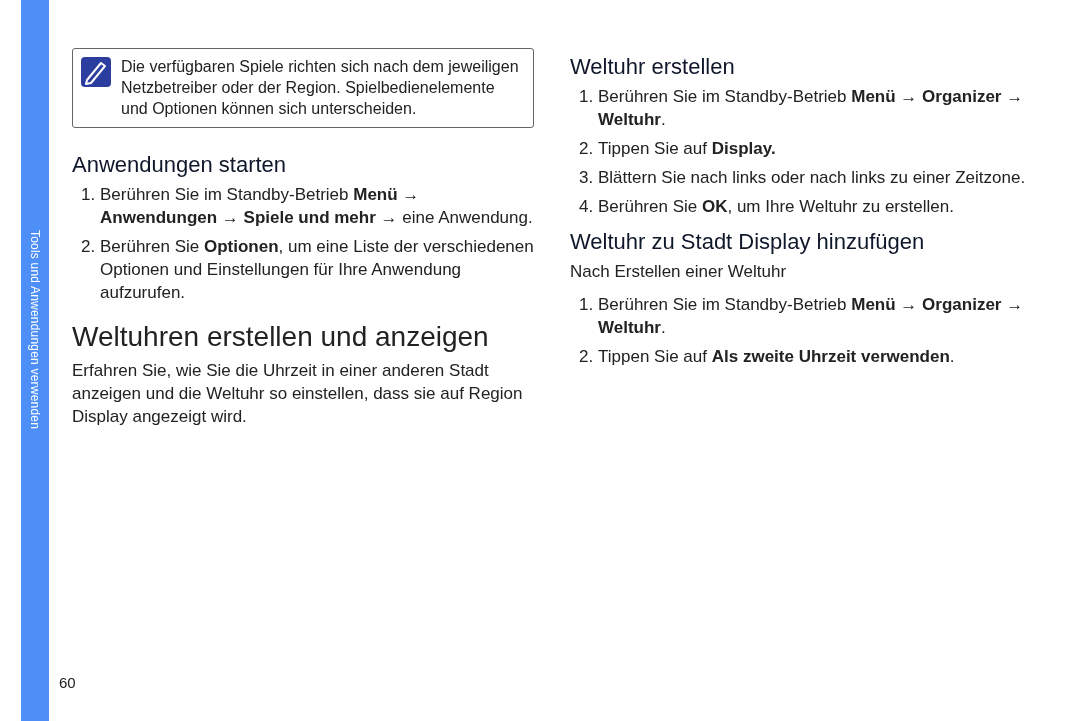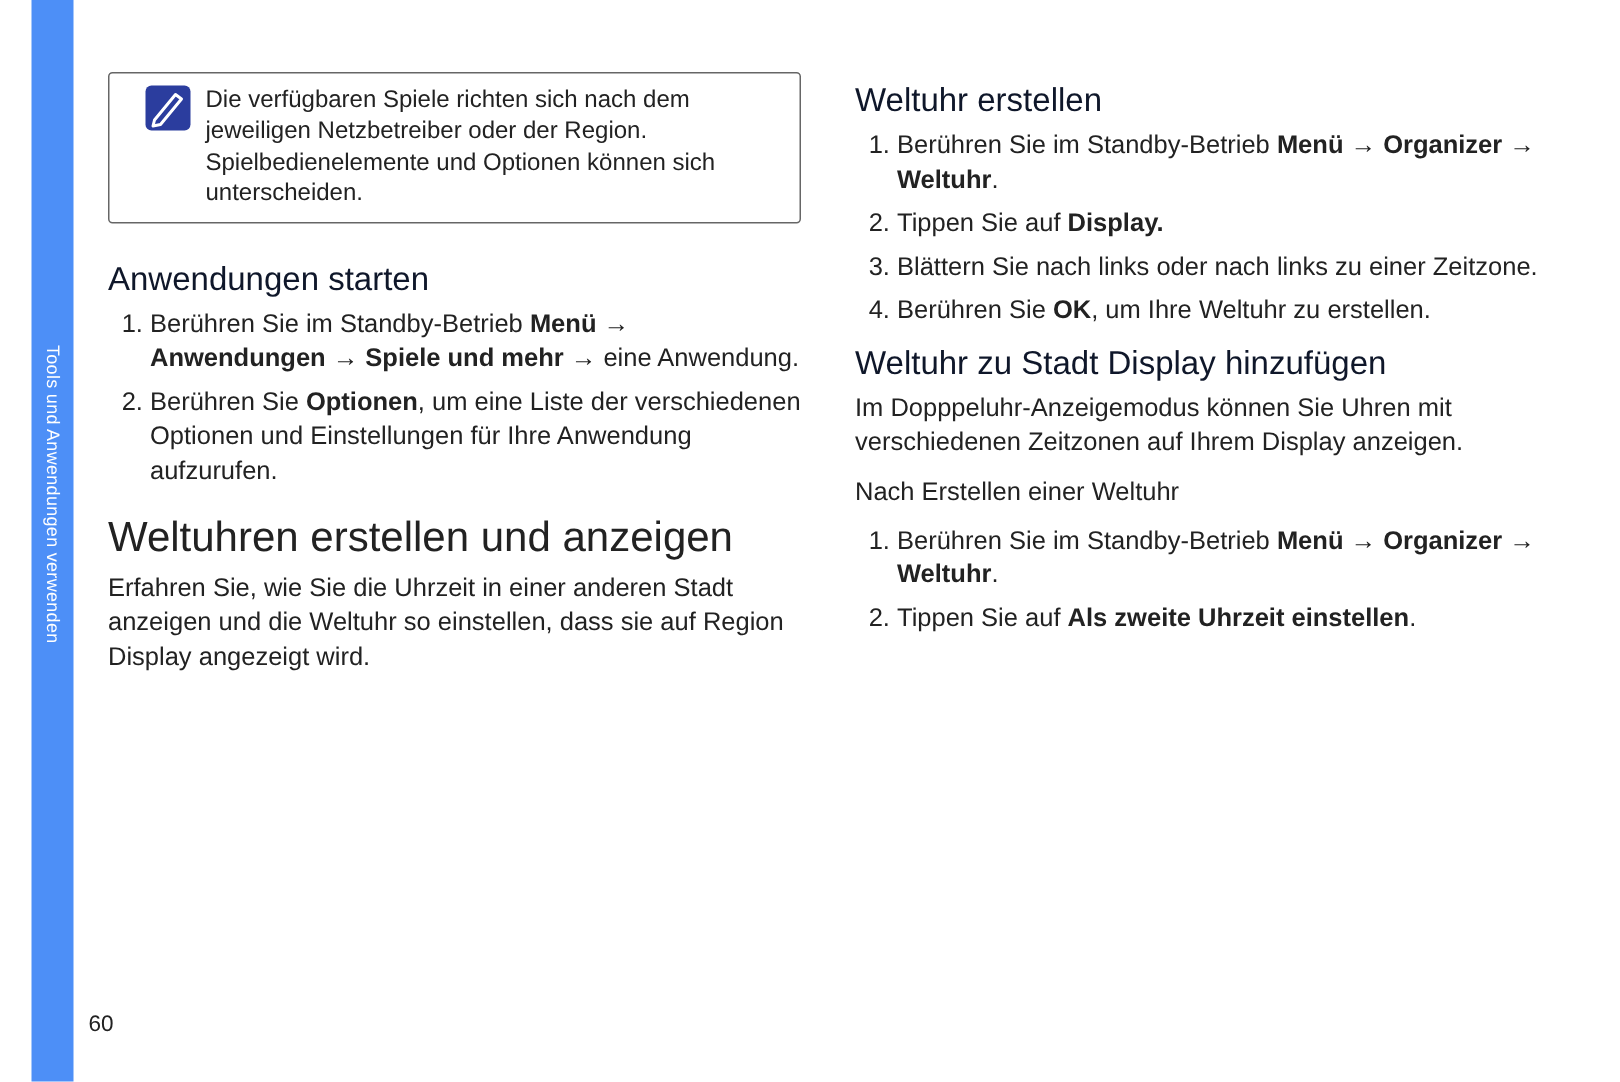--- a/index.html
+++ b/index.html
@@ -42,21 +42,21 @@
   }
   .col {
     flex: 1 1 0;
     min-width: 0;
   }
   .note-box {
     display: flex;
     gap: 10px;
     border: 1px solid #666;
     border-radius: 3px;
-    padding: 8px 10px 8px 24px;
+    padding: 8px 10px 8px 8px;
     margin-bottom: 24px;
   }
   .note-icon {
     width: 30px;
     height: 30px;
     background: #2b3d9e;
     border-radius: 4px;
     flex: 0 0 30px;
     position: relative;
   }
@@ -145,28 +145,27 @@
       <li>
         <span>Tippen Sie auf </span><b>Display.</b>
       </li>
       <li>Blättern Sie nach links oder nach links zu einer Zeitzone.</li>
       <li>
         <span>Berühren Sie </span><b>OK</b><span>, um Ihre Weltuhr zu erstellen.</span>
       </li>
     </ol>
 
     <div class="h-blue">Weltuhr zu Stadt Display hinzufügen</div>
-    <p class="body">Im Dopppeluhr-Anzeigemodus können Sie Uhren mit verschiedenen Zeitzonen auf Ihrem Display anzeigen.</p>
     <p class="body">Nach Erstellen einer Weltuhr</p>
     <ol>
       <li>
         <span>Berühren Sie im Standby-Betrieb </span><b>Menü</b><span> → </span><b>Organizer</b><span> → </span><b>Weltuhr</b><span>.</span>
       </li>
       <li>
-        <span>Tippen Sie auf </span><b>Als zweite Uhrzeit einstellen</b><span>.</span>
+        <span>Tippen Sie auf </span><b>Als zweite Uhrzeit verwenden</b><span>.</span>
       </li>
     </ol>
 
   </div>
 
 </div>
 
 <div class="page-number">60</div>
 
 </body></html>

